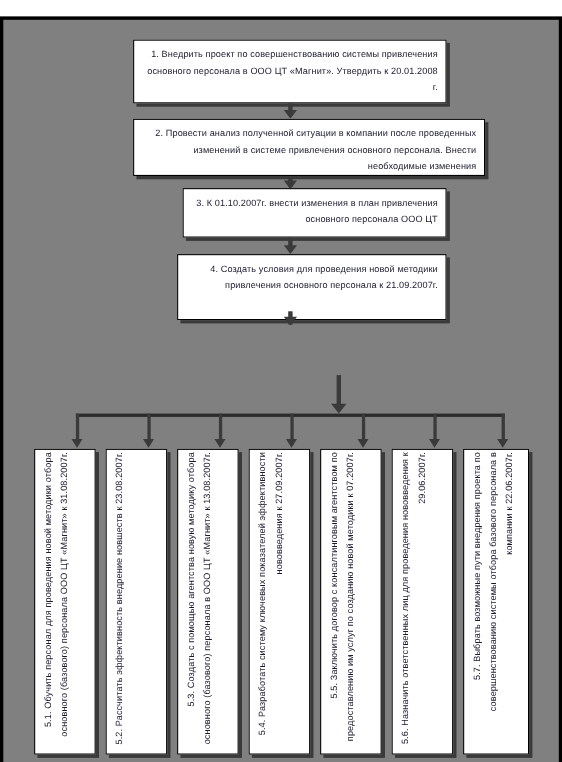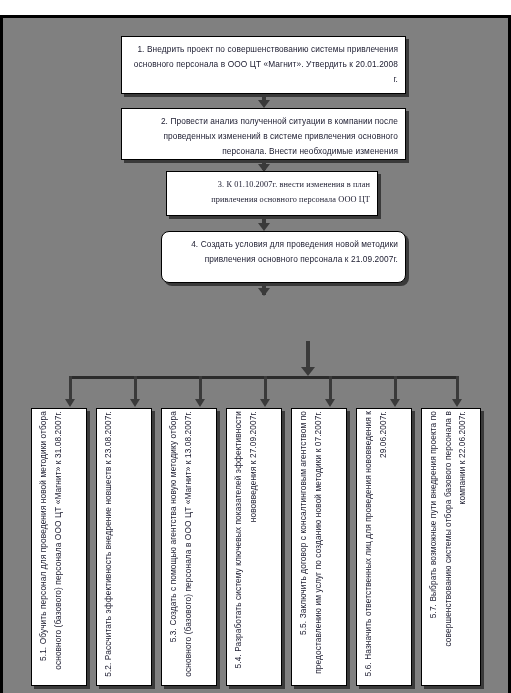--- a/index.html
+++ b/index.html
@@ -31,23 +31,23 @@
   .node .txt{
     font-size:8.3px;
     line-height:15px;
     color:#1a1a2e;
     padding:5px 7px 0 7px;
     letter-spacing:0.1px;
     white-space:normal;
   }
 
   #n1{left:118px;top:18px;width:285px;height:58px;}
-  #n2{left:118px;top:90px;width:285px;height:52px;}
-  #n3{left:163px;top:153px;width:212px;height:45px;font-family:Liberation Serif, serif;}
-  #n4{left:158px;top:213px;width:245px;height:52px;border-radius:8px;}
+  #n2{left:118px;top:90px;width:320px;height:52px;}
+  #n3{left:163px;top:153px;width:240px;height:45px;}
+  #n4{left:158px;top:213px;width:245px;height:60px;}
   #n5{left:153px;top:278px;width:250px;height:45px;}
 
   
   .vline{
     position:absolute;
     width:4px;
     background:#3a3a3a;
   }
   .vhead{
     position:absolute;

